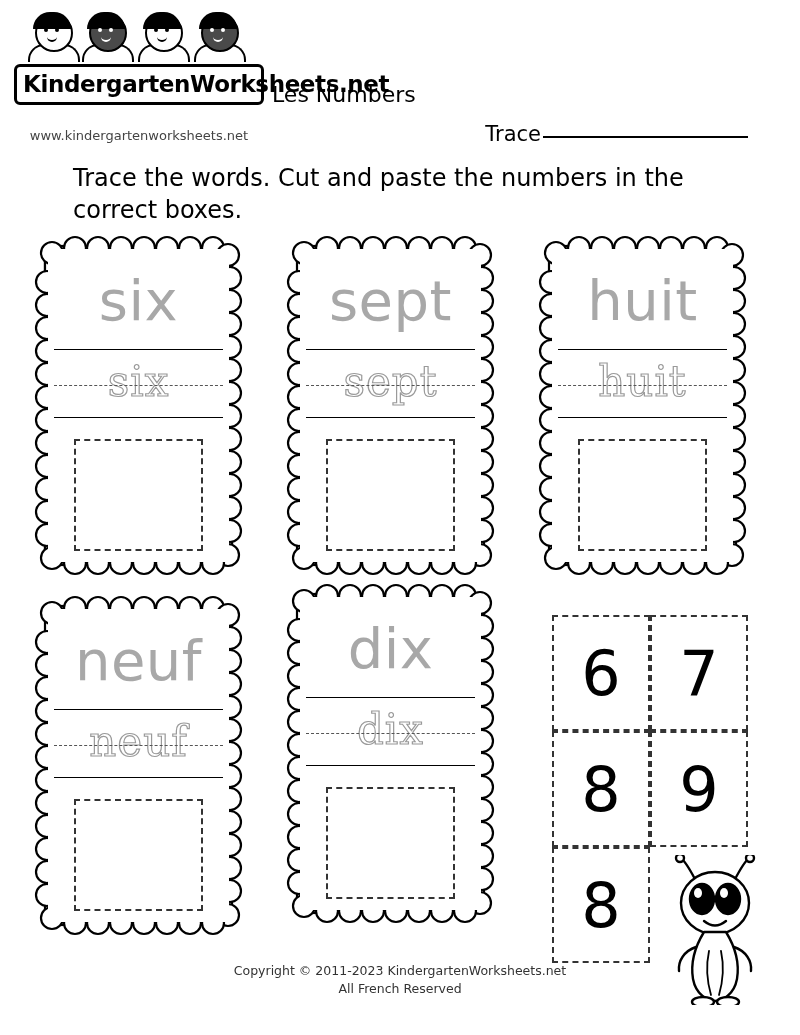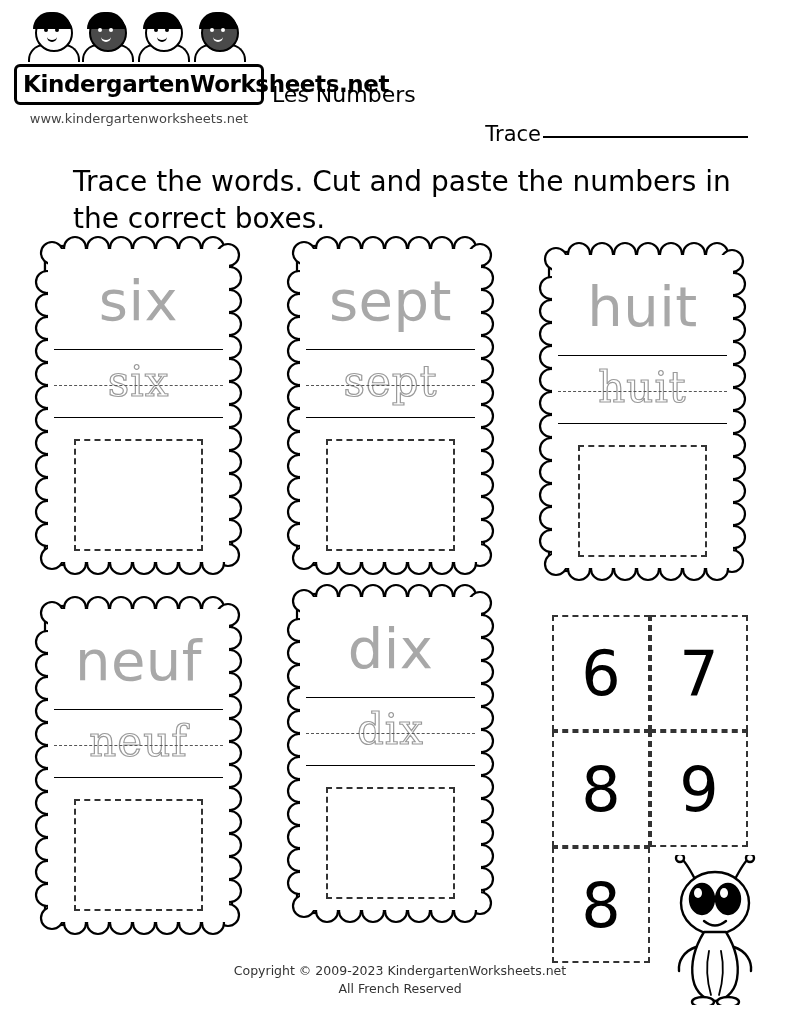--- a/index.html
+++ b/index.html
@@ -103,21 +103,21 @@
     background: #fff;
   }
   .logo-name span {
     font-family: "DejaVu Sans", sans-serif;
     font-weight: bold;
     font-size: 23px;
     letter-spacing: -0.4px;
     white-space: nowrap;
   }
   .logo-url {
-    margin-top: 6px;
+    margin-top: 23px;
     text-align: center;
     font-size: 13px;
     color: #444;
     font-family: "DejaVu Sans", sans-serif;
   }
 
   .title-1 {
     position: absolute;
     left: 272px;
     top: 30px;
@@ -145,41 +145,41 @@
     border-bottom: 2px solid #000;
     margin-left: 2px;
     vertical-align: 3px;
   }
 
   .instructions {
     position: absolute;
     left: 73px;
     top: 163px;
     width: 690px;
-    font-size: 28px;
+    font-size: 24px;
     line-height: 1.33;
     color: #000;
   }
 
   
   .grid {
     position: absolute;
     left: 28px;
     top: 233px;
     width: 745px;
     height: 720px;
   }
   .card {
     position: absolute;
     width: 213px;
     height: 345px;
   }
   .card.c0 { left: 4px;   top: 0; }
   .card.c1 { left: 256px; top: 0; }
-  .card.c2 { left: 508px; top: 6px; }
+  .card.c2 { left: 508px; top: 0; }
   .card.c3 { left: 4px;   top: 360px; }
   .card.c4 { left: 256px; top: 348px; }
 
   
   .scallop {
     position: absolute;
     inset: 0;
   }
   .scallop svg { display: block; }
   .card-inner {
@@ -700,15 +700,15 @@
       <path d="M49,96 C46,110 47,126 51,140" fill="none" stroke-width="1.8"></path>
       <path d="M61,96 C64,110 63,126 59,140" fill="none" stroke-width="1.8"></path>
 
       <ellipse cx="43" cy="147" rx="11" ry="5"></ellipse>
       <ellipse cx="68" cy="147" rx="11" ry="5"></ellipse>
     </g>
   </svg>
 </div>
 
 <div class="footer">
-  <div>Copyright © 2009-2023 KindergartenWorksheets.net</div>
+  <div>Copyright © 2011-2023 KindergartenWorksheets.net</div>
   <div>All French Reserved</div>
 </div>
 
 </body></html>

